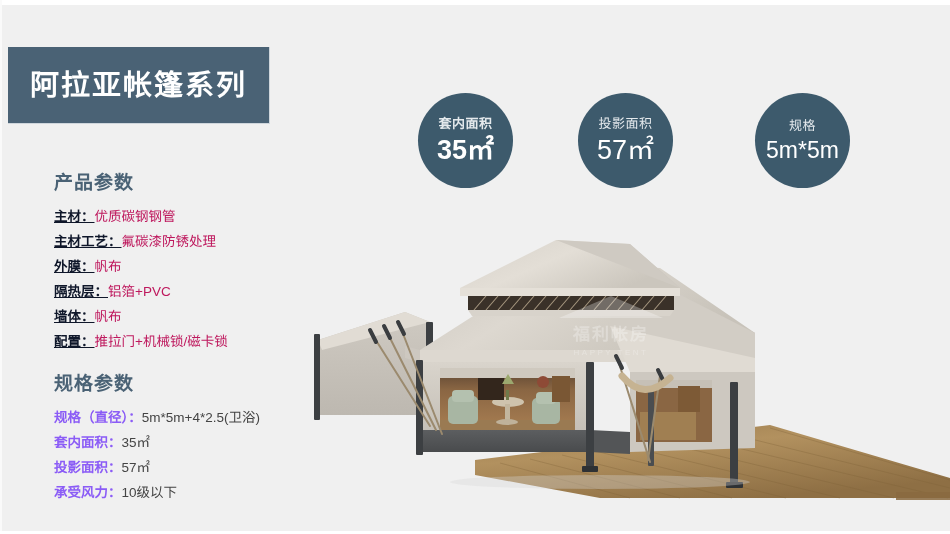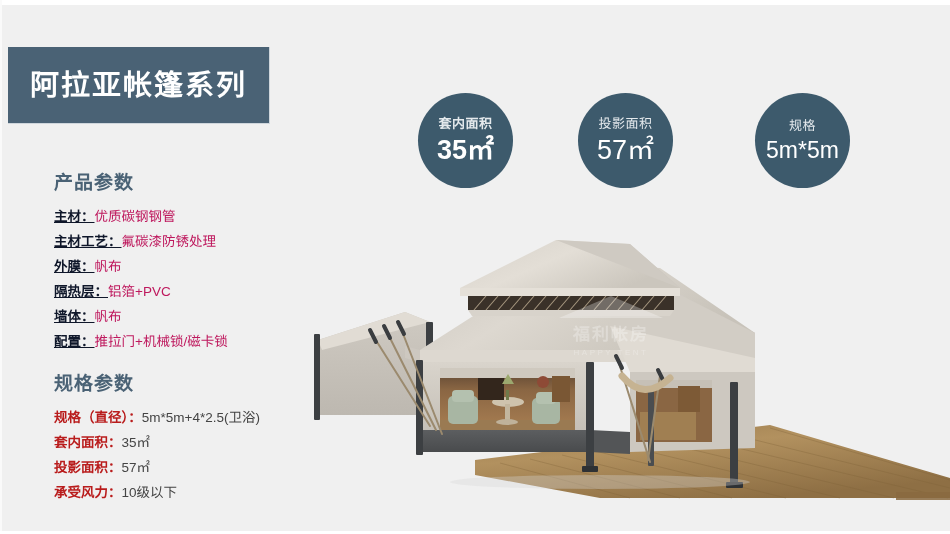--- a/index.html
+++ b/index.html
@@ -97,21 +97,21 @@
     font-weight: normal;
   }
 
   
   .spec-row {
     font-size: 13.5px;
     line-height: 25px;
     white-space: nowrap;
   }
   .spec-row .p-label {
-    color: #b91c1c;
+    color: #8b5cf6;
     font-weight: bold;
     margin-top: 32px;
   }
   .spec-row .p-value {
     color: #444444;
     font-weight: normal;
     text-align: center;
   }
 
   .section-spec { margin-top: 14px; }

